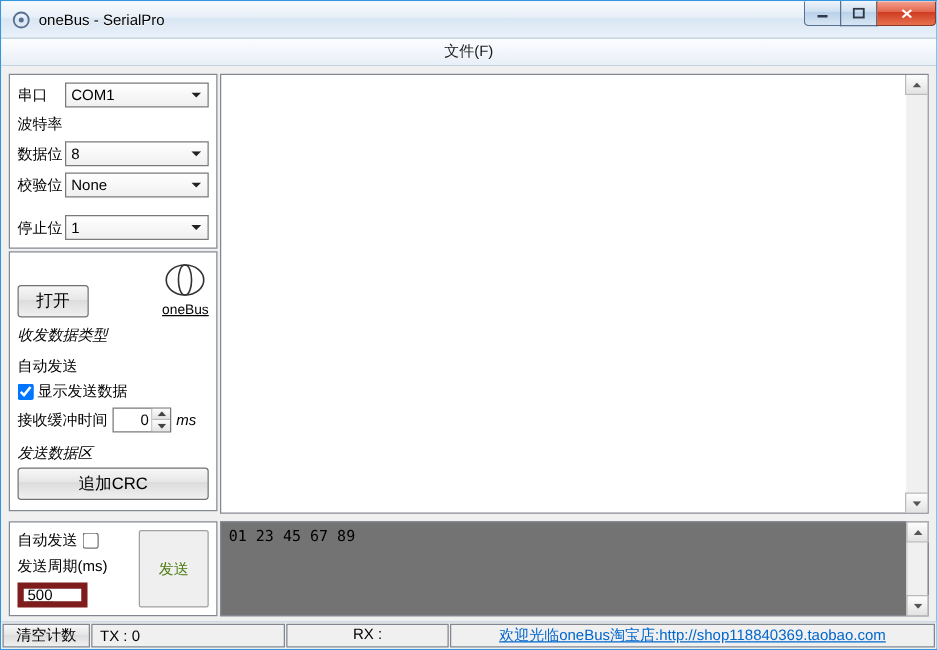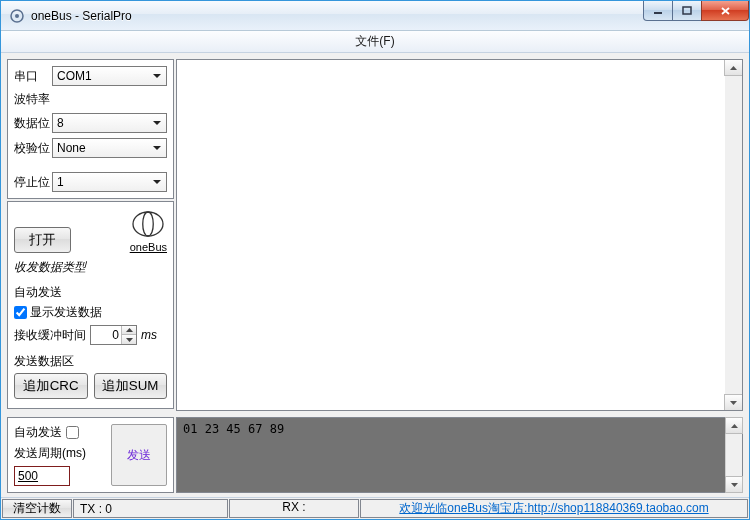--- a/index.html
+++ b/index.html
@@ -52,24 +52,24 @@
   .spin .spinbtns { display:flex; flex-direction:column; border-left:1px solid #bbb; }
   .spin .sb { width:14px; height:9px; display:flex; align-items:center; justify-content:center; background:linear-gradient(to bottom,#fdfdfd,#e3e3e3); }
   .spin .sb:first-child { border-bottom:1px solid #bbb; }
 
   .crc-row { display:flex; gap:6px; margin-top:0; }
   .crc-row .btn { flex:1; padding:3px 0; text-align:center; border-radius:3px; }
 
   .bottom { display:flex; padding:0 6px 4px; gap:2px; }
   .left-bottom { width:167px; background:#fff; border:1px solid #828790; padding:6px; display:flex; gap:8px; }
   .left-bottom .col1 { flex:1; display:flex; flex-direction:column; gap:4px; }
-  .left-bottom input[type=text] { width:56px; height:20px; border:1px solid #7f1d1d; padding:0 3px; font:inherit;text-decoration:underline; }
+  .left-bottom input[type=text] { width:56px; height:20px; border:5px solid #7f1d1d; padding:0 3px; font:inherit;text-decoration:underline; }
   .auto-row { display:flex; align-items:center; gap:4px; }
   .sendbtn-wrap { width:56px; display:flex; }
-  .sendbtn { flex:1; border:1px solid #a0a0a0; background:#efefef; color:#6d28d9; display:flex; align-items:center; justify-content:center; border-radius:2px; }
+  .sendbtn { flex:1; border:1px solid #a0a0a0; background:#efefef; color:#4d7c0f; display:flex; align-items:center; justify-content:center; border-radius:2px; }
 
   .right-bottom { flex:1; background:#737373; border:1px solid #828790; padding:4px 6px; font-family:Consolas,monospace; position:relative; }
   .right-bottom .scroll { position:absolute; right:0; top:0; bottom:0; width:17px; background:#f0f0f0; border-left:1px solid #d0d0d0; display:flex; flex-direction:column; }
   .scroll .sbtn { height:17px; background:linear-gradient(to bottom,#fdfdfd,#e3e3e3); border:1px solid #bbb; margin:-1px; display:flex; align-items:center; justify-content:center; }
   .scroll .track { flex:1; }
 
   .statusbar { height:22px; background:#f0f0f0; border-top:1px solid #c5d2e1; display:flex; align-items:stretch; }
   .status-cell { border:1px solid #828790; margin:1px 1px 1px 0; display:flex; align-items:center; padding:0 6px; background:#f0f0f0; }
   .status-cell:first-child { margin-left:1px; }
   .status-cell.btncell { background:linear-gradient(to bottom,#f7f7f7,#e6e6e6 45%,#dcdcdc 46%,#f0f0f0); cursor:default; }
@@ -206,24 +206,23 @@
                 <div class="sb">
                     <svg width="7" height="4">
                       <path d="M0 0 L3.5 4 L7 0" fill="#444"></path>
                     </svg>
                   </div>
               </div>
             </div>
             <span style="font-style:italic;">ms</span>
           </div>
 
-          <div class="section-label" style="margin-top:8px;">发送数据区</div>
+          <div class="section-label" style="margin-top:8px;font-style:italic;">发送数据区</div>
           <div class="crc-row">
             <button class="btn">追加CRC</button>
-            <button class="btn">追加SUM</button>
           </div>
         </div>
 
       </div>
 
       <div class="right">
         <div class="panel rx-area" style="position:relative; overflow:hidden;">
           <div class="scroll" style="position:absolute;right:0;top:0;bottom:0;width:17px;background:#f0f0f0;display:flex;flex-direction:column;">
             <div class="sbtn">
                 <svg width="7" height="4">

